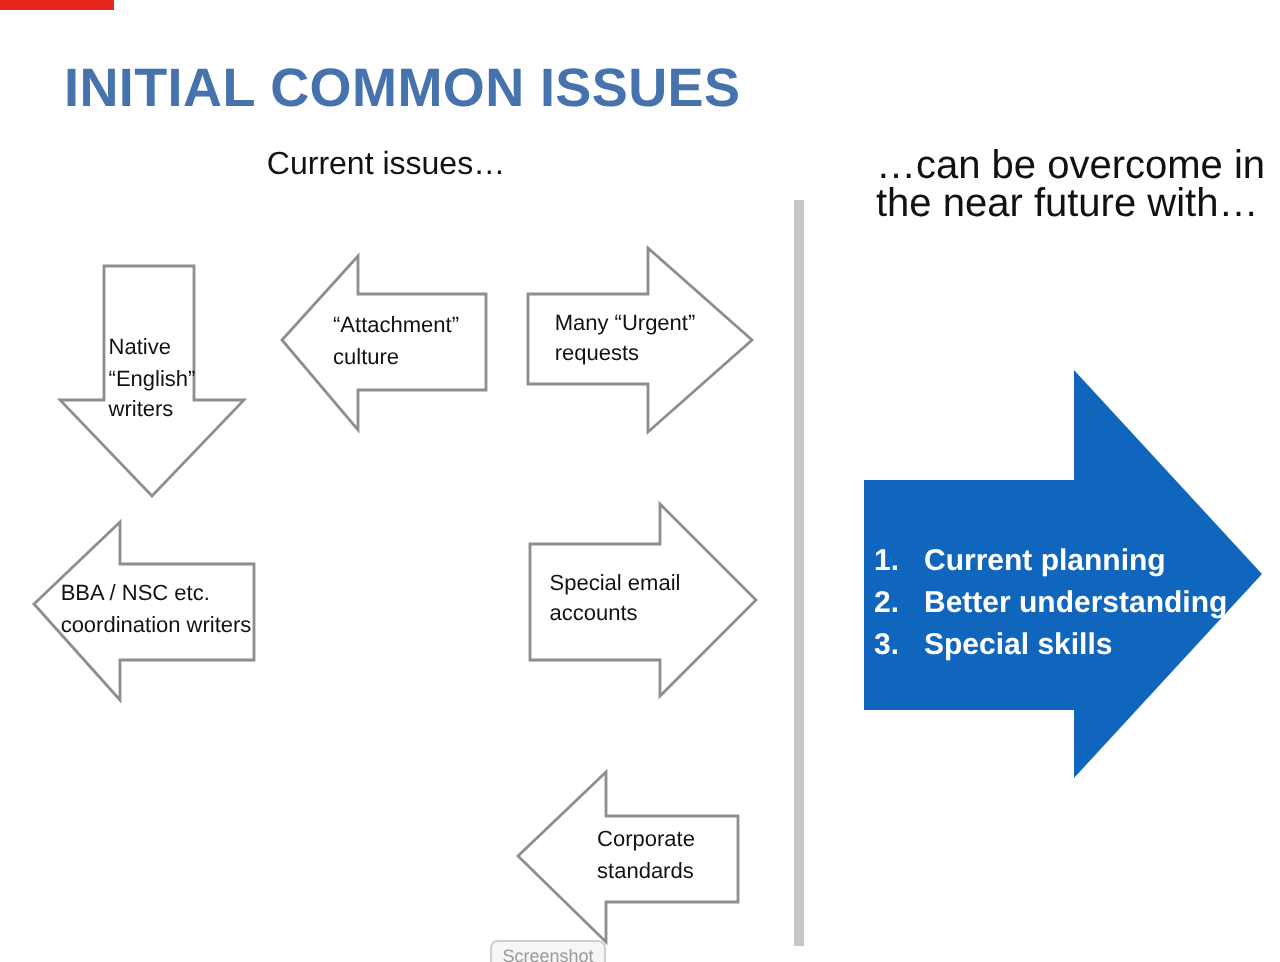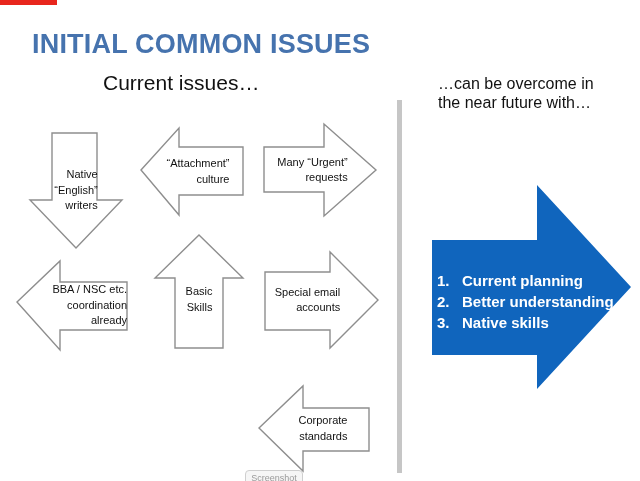--- a/index.html
+++ b/index.html
@@ -7,34 +7,34 @@
   #page {
     position:relative; width:640px; height:481px; background:#ffffff;
     overflow:hidden; font-family:"Liberation Sans", sans-serif; color:#1a1a1a;
   }
   #red-bar { position:absolute; left:0; top:0; width:57px; height:5px; background:#e8261d; }
   #title {
     position:absolute; left:32px; top:28px; font-size:27px; font-weight:bold;
     color:#4673ae; letter-spacing:0.2px; white-space:nowrap; line-height:1.2;
   }
   #caption-left {
-    position:absolute; left:103px; top:73px; width:180px; 
-    font-size:21px; line-height:19px; color:#111;
+    position:absolute; left:103px; top:73px; width:180px; text-align:center;
+    font-size:16px; line-height:19px; color:#111;
   }
   #caption-right {
-    position:absolute; left:438px; top:74px; font-size:16px; line-height:19px;
+    position:absolute; left:438px; top:74px; font-size:20px; line-height:19px;
     color:#111; white-space:pre-line;
   }
   #divider { position:absolute; left:397px; top:100px; width:5px; height:373px; background:#c6c6c6; }
   .arrow { position:absolute; }
   .arrow svg { position:absolute; left:0; top:0; overflow:visible; }
   .arrow svg polygon { fill:#ffffff; stroke:#8e8e8e; stroke-width:1.4; stroke-linejoin:miter; }
   .arrow-label {
     position:absolute; inset:0; display:flex; align-items:center; justify-content:center;
-    text-align:right; font-size:11px; line-height:15.5px; color:#111;
+    text-align:left; font-size:11px; line-height:15.5px; color:#111;
     white-space:pre-line; pointer-events:none;
   }
   #blue-arrow { position:absolute; left:432px; top:185px; width:199px; height:204px; }
   #blue-arrow svg { position:absolute; left:0; top:0; }
   #solutions { position:absolute; left:5px; top:85px; width:195px; }
   .solution-row { display:flex; font-size:15px; font-weight:bold; line-height:21px; color:#ffffff; white-space:nowrap; }
   .solution-num { width:25px; flex:0 0 25px; }
   #screenshot-chip {
     position:absolute; left:245px; top:470px; width:58px; height:17px;
     background:#f6f6f6; border:1px solid #cfcfcf; border-radius:4px;
@@ -79,30 +79,23 @@
     </svg>
     <div class="arrow-label" style="padding-right:15px">Many “Urgent”
 requests</div>
   </div>
 
   <div class="arrow" style="left:17px; top:261px; width:110px; height:89px">
     <svg width="110" height="89" viewBox="0 0 110 89">
       <polygon points="0,41 43,0 43,21 110,21 110,69 43,69 43,89"></polygon>
     </svg>
     <div class="arrow-label" style="padding-left:12px">BBA / NSC etc.
-coordination already</div>
+coordination writers</div>
   </div>
 
-  <div class="arrow" style="left:155px; top:235px; width:88px; height:113px">
-    <svg width="88" height="113" viewBox="0 0 88 113">
-      <polygon points="44,0 88,43 68,43 68,113 20,113 20,43 0,43"></polygon>
-    </svg>
-    <div class="arrow-label" style="padding-top:16px">Basic
-Skills</div>
-  </div>
 
   <div class="arrow" style="left:265px; top:252px; width:113px; height:96px">
     <svg width="113" height="96" viewBox="0 0 113 96">
       <polygon points="0,20 65,20 65,0 113,48 65,96 65,78 0,78"></polygon>
     </svg>
     <div class="arrow-label" style="padding-right:28px">Special email
 accounts</div>
   </div>
 
 
@@ -123,20 +116,20 @@
       <div class="solution-row">
         <span class="solution-num">1.</span>
         <span class="solution-text">Current planning</span>
       </div>
       <div class="solution-row">
         <span class="solution-num">2.</span>
         <span class="solution-text">Better understanding</span>
       </div>
       <div class="solution-row">
         <span class="solution-num">3.</span>
-        <span class="solution-text">Native skills</span>
+        <span class="solution-text">Special skills</span>
       </div>
     </div>
   </div>
 
   <div id="screenshot-chip">Screenshot</div>
 
 </div>
 
 </body></html>

